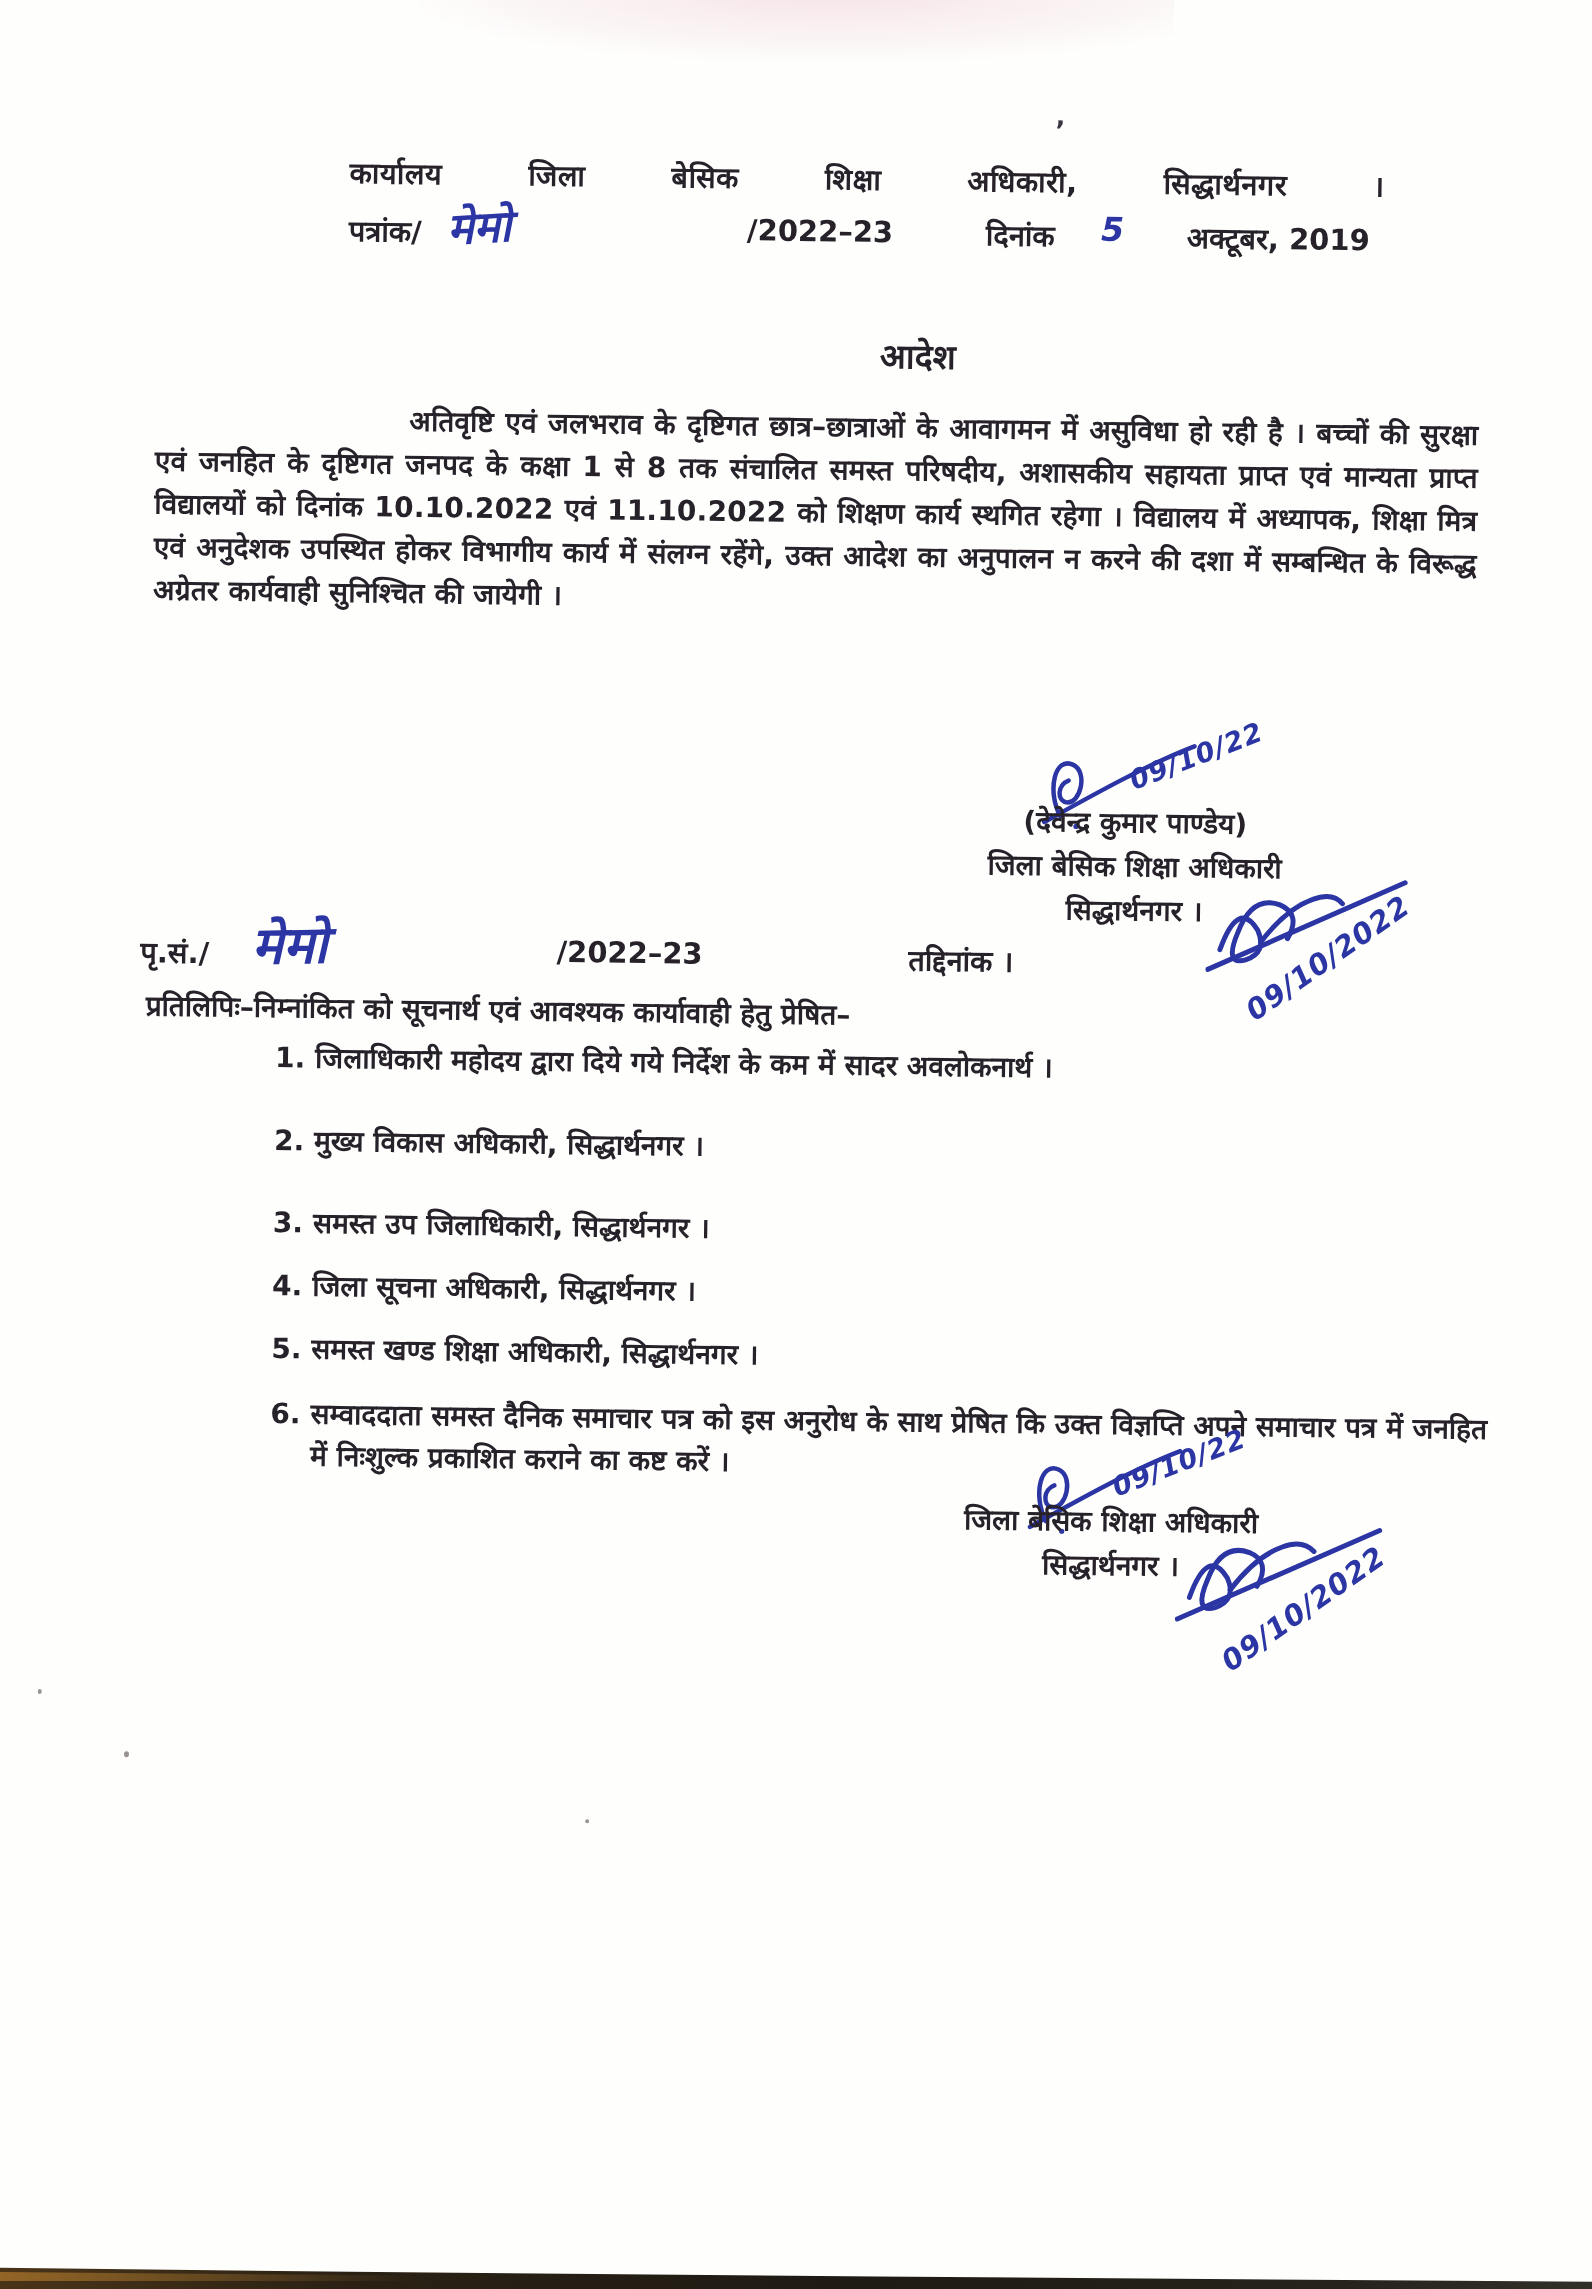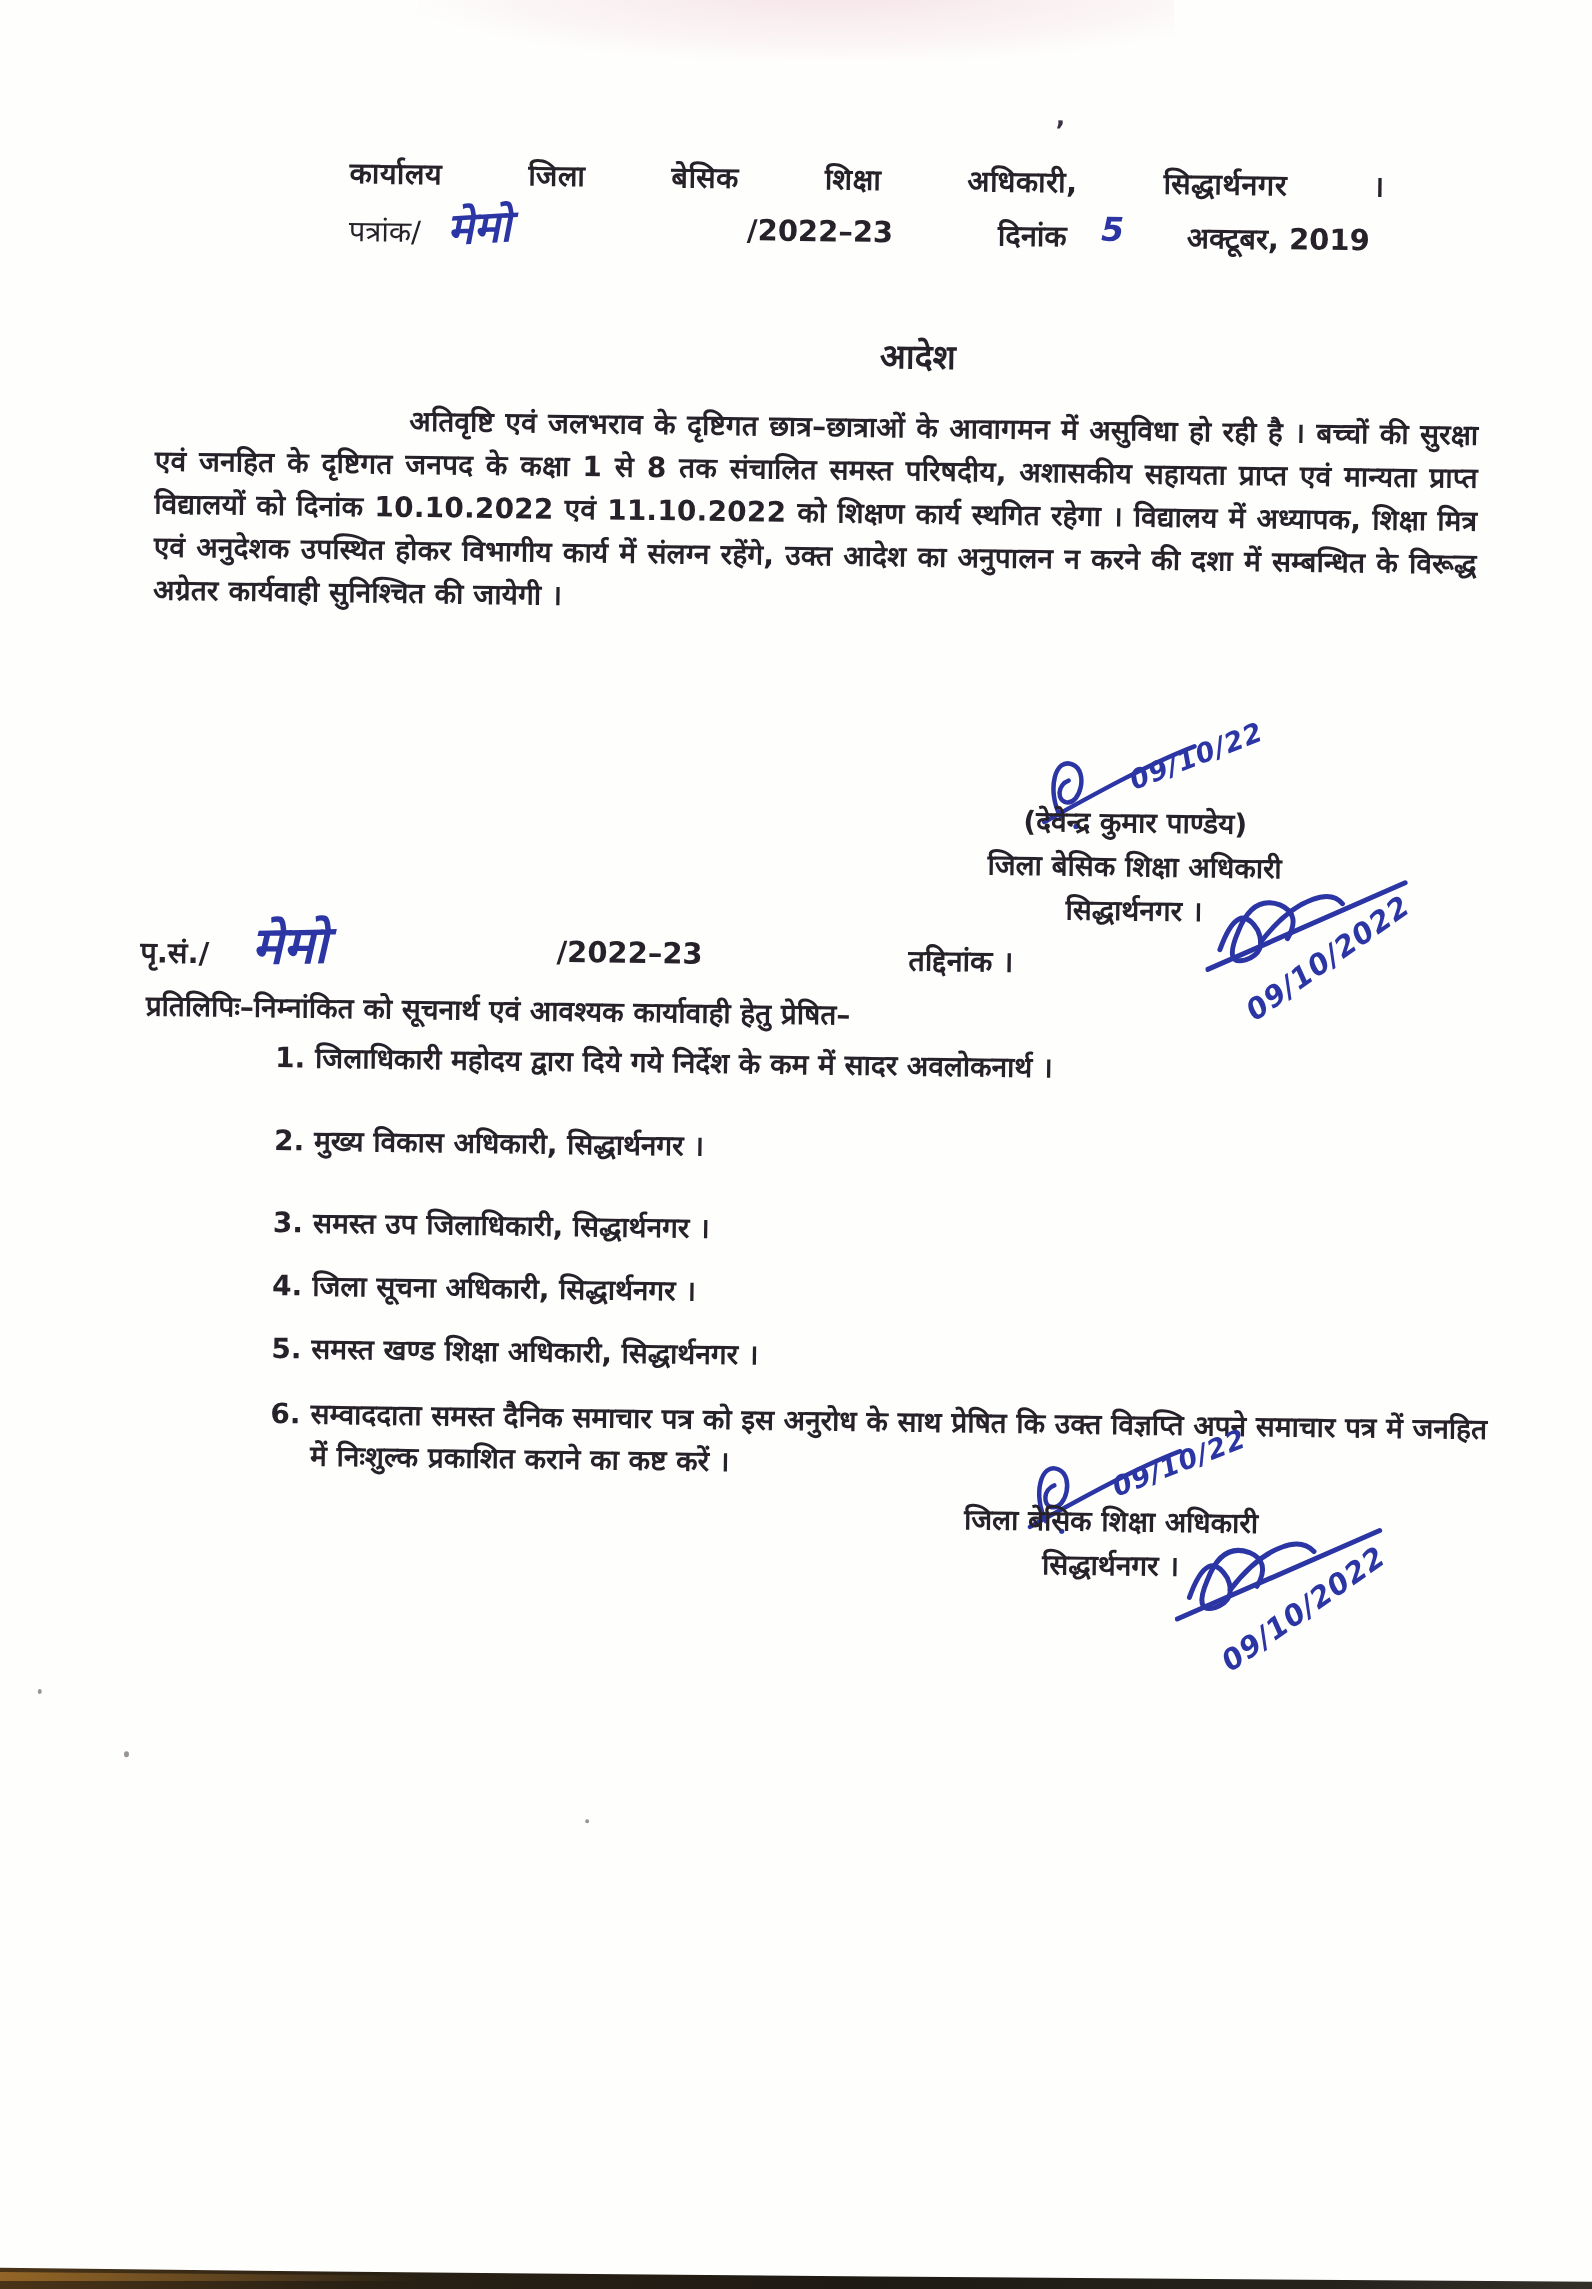--- a/index.html
+++ b/index.html
@@ -32,24 +32,24 @@
     font-weight:600;
   }
   .abs{position:absolute;}
   .header-line1{
     top:149px;left:350px;width:1035px;
     font-size:29px;font-weight:700;
     text-align:justify;text-align-last:justify;
     letter-spacing:0.5px;
   }
   .header-line2{top:195px;left:350px;width:1055px;height:70px;}
-  .hl2-ref-label{position:absolute;left:0;top:12px;font-size:29px;font-weight:400;}
+  .hl2-ref-label{position:absolute;left:0;top:12px;font-size:29px;font-weight:700;}
   .hl2-memo{position:absolute;left:98px;top:-4px;font-size:44px;transform:rotate(-4deg);}
   .hl2-ref-number{position:absolute;left:398px;top:10px;font-size:29px;font-weight:700;}
-  .hl2-date-label{position:absolute;left:637px;top:8px;font-size:29px;font-weight:700;margin-left:12px;}
+  .hl2-date-label{position:absolute;left:637px;top:8px;font-size:29px;font-weight:700;}
   .hl2-date-digits{position:absolute;left:752px;top:2px;font-size:33px;letter-spacing:6px;}
   .hl2-date-rest{position:absolute;left:838px;top:8px;font-size:29px;font-weight:700;}
   .order-heading{
     top:322px;left:622px;width:597px;
     text-align:center;font-size:34px;font-weight:700;
   }
   .order-body{
     top:396px;left:159px;width:1323px;
     font-size:28px;font-weight:600;line-height:43px;
     text-align:justify;text-indent:254px;

